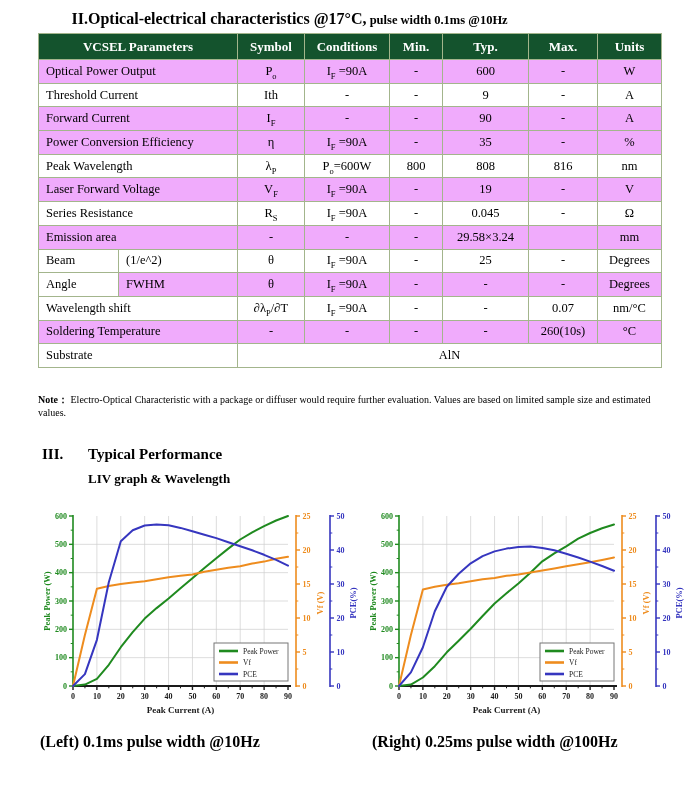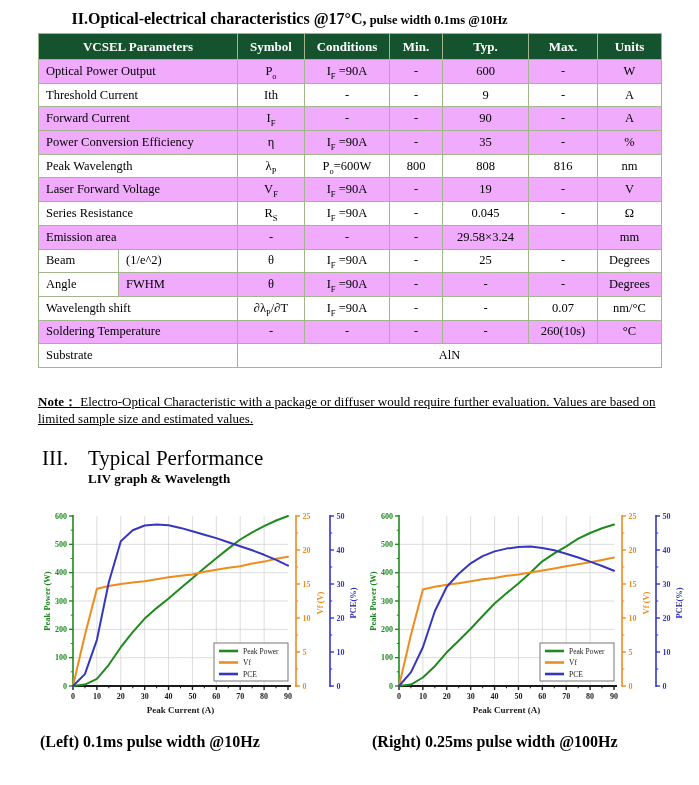--- a/index.html
+++ b/index.html
@@ -3,38 +3,38 @@
 <meta charset="utf-8">
 <style>
   html,body{margin:0;padding:0;background:#fff;}
   .page{position:relative;width:699px;height:785px;background:#ffffff;
         font-family:"Liberation Serif",serif;color:#000;overflow:hidden;}
 
   
   .h2{position:absolute;left:42px;top:10px;font-weight:bold;font-size:16px;white-space:nowrap;text-align:right;}
   .h2 .numeral{display:inline-block;width:46px;}
   .h2 .tail{font-size:12.5px;}
-  .h3{position:absolute;left:42px;top:446px;font-weight:normal;font-size:21px;white-space:nowrap;}
+  .h3{position:absolute;left:42px;top:446px;font-weight:bold;font-size:15px;white-space:nowrap;}
   .h3 .numeral{display:inline-block;width:46px;}
   .hsub{position:absolute;left:88px;top:471px;font-weight:bold;font-size:13px;}
 
   
   table.vcsel{position:absolute;left:38px;top:33px;width:623px;border-collapse:collapse;
       table-layout:fixed;font-size:12.5px;}
   table.vcsel th,table.vcsel td{border:1px solid #a3b58c;padding:0 4px;text-align:center;
       overflow:hidden;white-space:nowrap;box-sizing:border-box;}
   table.vcsel th{background:#14532d;color:#fff;font-size:13px;height:26px;font-weight:bold;}
   table.vcsel td{height:23.7px;background:#ffffff;}
   table.vcsel tr.shade td{background:#f0abfc;}
   table.vcsel td.al{text-align:left;padding-left:7px;}
   table.vcsel td.wbg{background:#ffffff !important;}
   sub{font-size:0.68em;line-height:0;}
 
   
-  .note{position:absolute;left:38px;top:394px;width:632px;font-size:13px;line-height:1.28;text-decoration:underline;}
+  .note{position:absolute;left:38px;top:394px;width:632px;font-size:10px;line-height:1.28;}
   .note b{font-weight:bold;}
 
   
   svg.chart{position:absolute;top:503px;}
   #chartL{left:40px;}
   #chartR{left:366px;}
   .cap{position:absolute;top:733px;width:330px;font-weight:bold;font-size:16px;white-space:nowrap;}
   #capL{left:40px;}
   #capR{left:372px;}
 </style>

